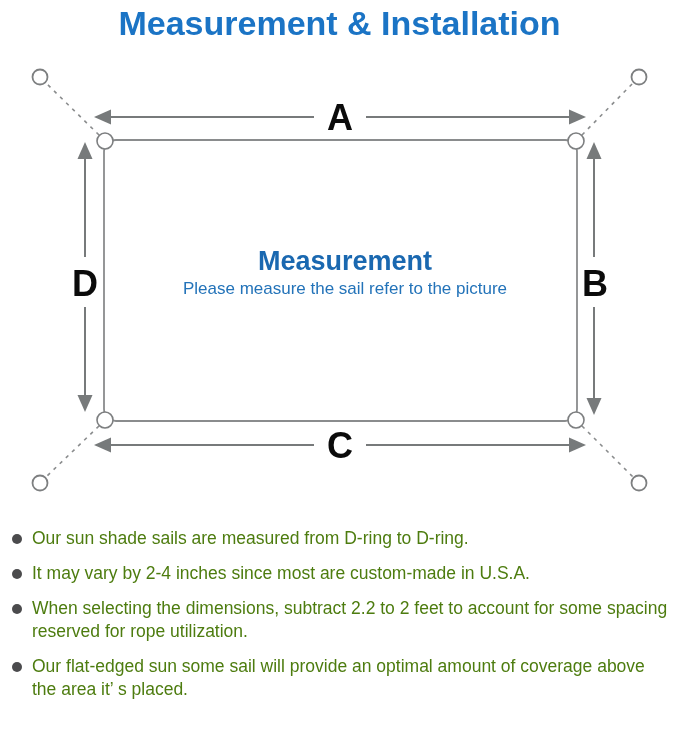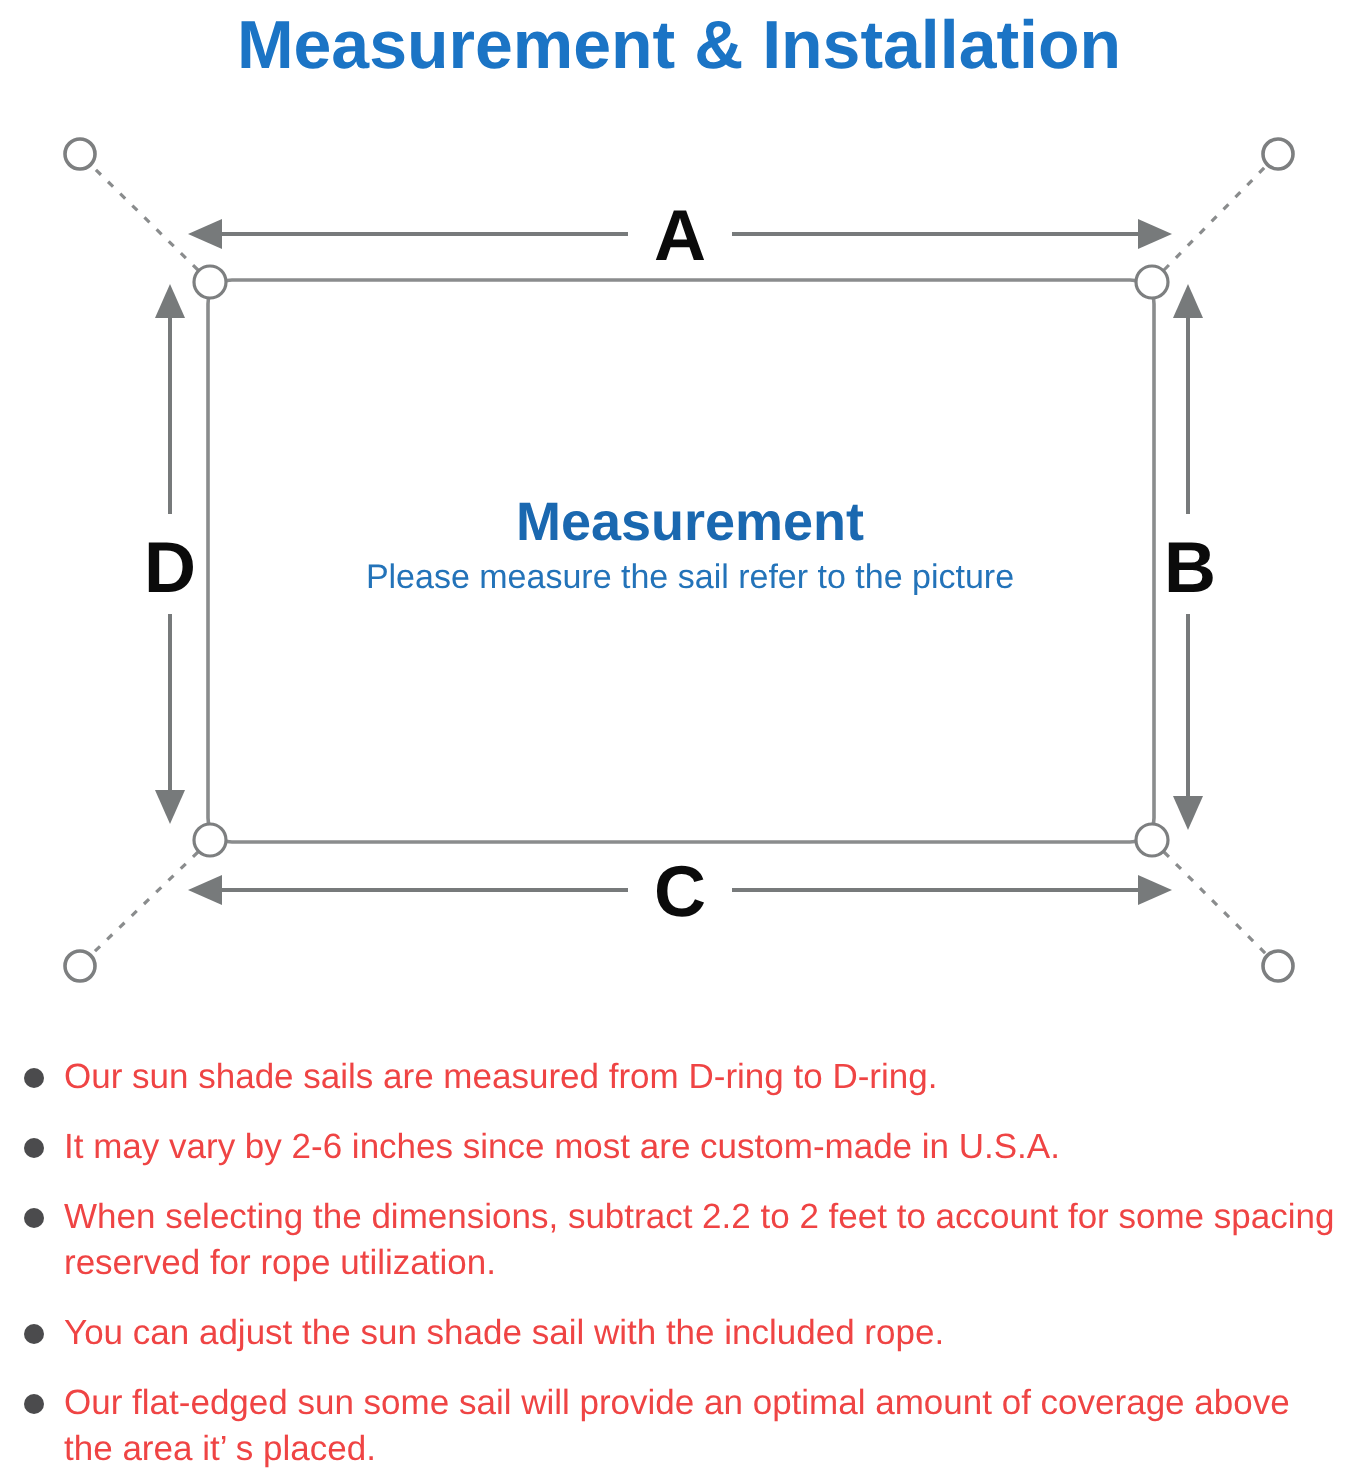--- a/index.html
+++ b/index.html
@@ -33,21 +33,21 @@
     top:527px;
     left:10px;
     width:662px;
     list-style:none;
     margin:0; padding:0;
   }
   .note-item{
     display:flex;
     align-items:flex-start;
     margin-bottom:12px;
-    color:#ef4444;
+    color:#4d7c0f;
     font-size:17.5px;
     line-height:23px;
   }
   .bullet{
     flex:0 0 auto;
     width:10px; height:10px;
     border-radius:50%;
     background:#4b4b4d;
     margin:7px 10px 0 2px;
   }
@@ -138,29 +138,25 @@
     <text class="center-sub" x="345" y="239" text-anchor="middle">Please measure the sail refer to the picture</text>
   </svg>
 
   <ul class="notes">
     <li class="note-item">
       <span class="bullet"></span>
       <span class="note-text">Our sun shade sails are measured from D-ring to D-ring.</span>
     </li>
     <li class="note-item">
       <span class="bullet"></span>
-      <span class="note-text">It may vary by 2-6 inches since most are custom-made in U.S.A.</span>
+      <span class="note-text">It may vary by 2-4 inches since most are custom-made in U.S.A.</span>
     </li>
     <li class="note-item">
       <span class="bullet"></span>
       <span class="note-text">When selecting the dimensions, subtract 2.2 to 2 feet to account for some spacing reserved for rope utilization.</span>
-    </li>
-    <li class="note-item">
-      <span class="bullet"></span>
-      <span class="note-text">You can adjust the sun shade sail with the included rope.</span>
     </li>
     <li class="note-item">
       <span class="bullet"></span>
       <span class="note-text">Our flat-edged sun some sail will provide an optimal amount of coverage above the area it’ s placed.</span>
     </li>
   </ul>
 
 </div>
 
 </body></html>

